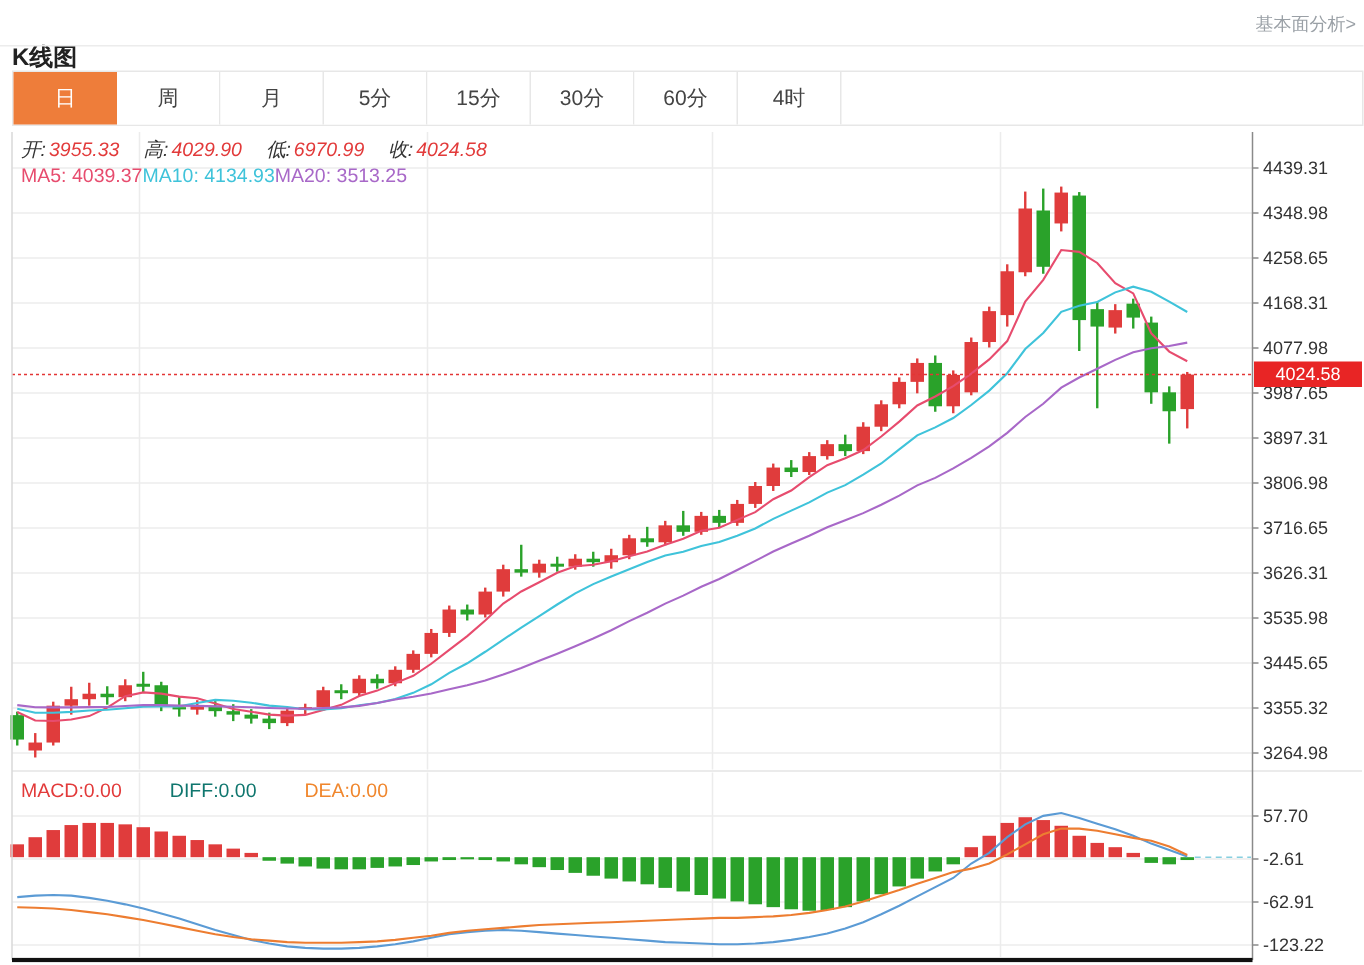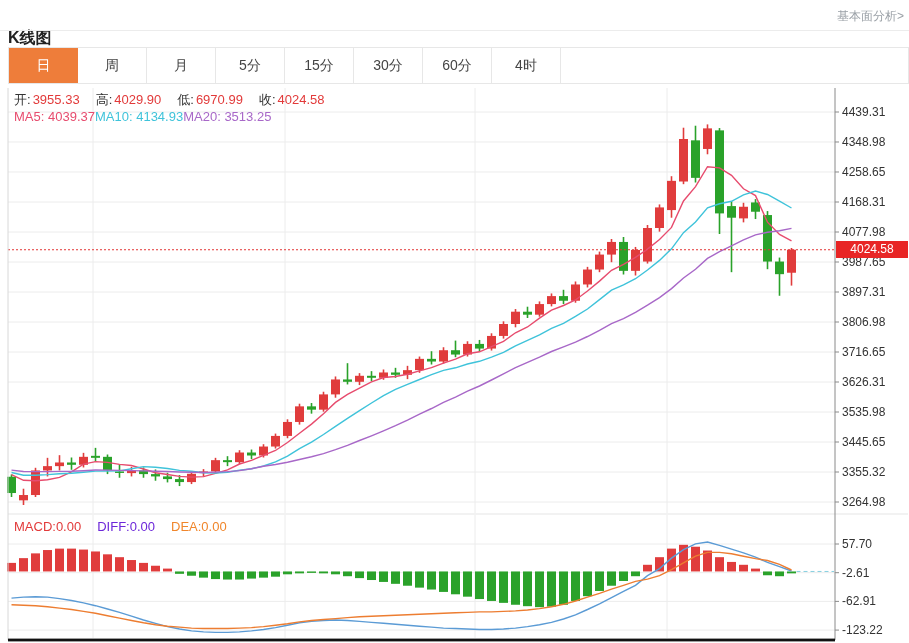--- a/index.html
+++ b/index.html
@@ -9,27 +9,27 @@
   }
   .page-title{position:absolute;left:8px;top:4px;font-size:16px;font-weight:bold;color:#222;margin-top:24px;}
   .fund-link{position:absolute;right:5px;top:8px;font-size:12px;color:#9aa0a6;cursor:pointer;text-decoration:none;}
   .top-divider{position:absolute;left:0;top:30px;width:909px;height:1px;background:#ececec;}
   .tabbar{position:absolute;left:8px;top:47px;right:0;height:37px;display:flex;border:1px solid #e7e7e7;box-sizing:border-box;background:#fff;}
   .tab{width:69px;height:100%;display:flex;align-items:center;justify-content:center;
        font-size:14px;color:#444;border-right:1px solid #e7e7e7;cursor:pointer;box-sizing:border-box;background:#fff;}
   .tab.active{background:#ee7d3a;color:#fff;border-right:none;}
   .tab-filler{flex:1;}
   .chart-svg{position:absolute;left:0;top:0;}
-  .ohlc-row{position:absolute;left:14px;top:91px;font-size:13px;display:flex;gap:16px;white-space:nowrap;}
+  .ohlc-row{position:absolute;left:14px;top:91px;font-size:13px;display:flex;gap:16px;white-space:nowrap;font-style:italic;}
   .ohlc-row .lab{color:#333;}
   .ohlc-row .val{color:#e23a3a;margin-left:2px;}
   .ma-row{position:absolute;left:14px;top:109px;font-size:13px;display:flex;white-space:nowrap;}
   .ma5{color:#e74c6e;} .ma10{color:#3fc3da;} .ma20{color:#a868c8;}
-  .macd-row{position:absolute;left:14px;top:519px;font-size:13px;display:flex;gap:16px;white-space:nowrap;}
-  .macd-m{color:#e23a3a;} .macd-diff{color:#6d28d9;} .macd-dea{color:#f0862c;}
+  .macd-row{position:absolute;left:14px;top:519px;font-size:13px;display:flex;gap:32px;white-space:nowrap;}
+  .macd-m{color:#e23a3a;} .macd-diff{color:#0f766e;} .macd-dea{color:#f0862c;}
   .price-tag{position:absolute;left:836px;top:241px;width:72px;height:17px;background:#e82525;color:#fff;
              font-size:12px;line-height:17px;text-align:center;}
 </style>
 </head>
 <body>
 
 <div class="page-title">K线图</div>
 <a class="fund-link">基本面分析&gt;</a>
 <div class="top-divider"></div>
 

